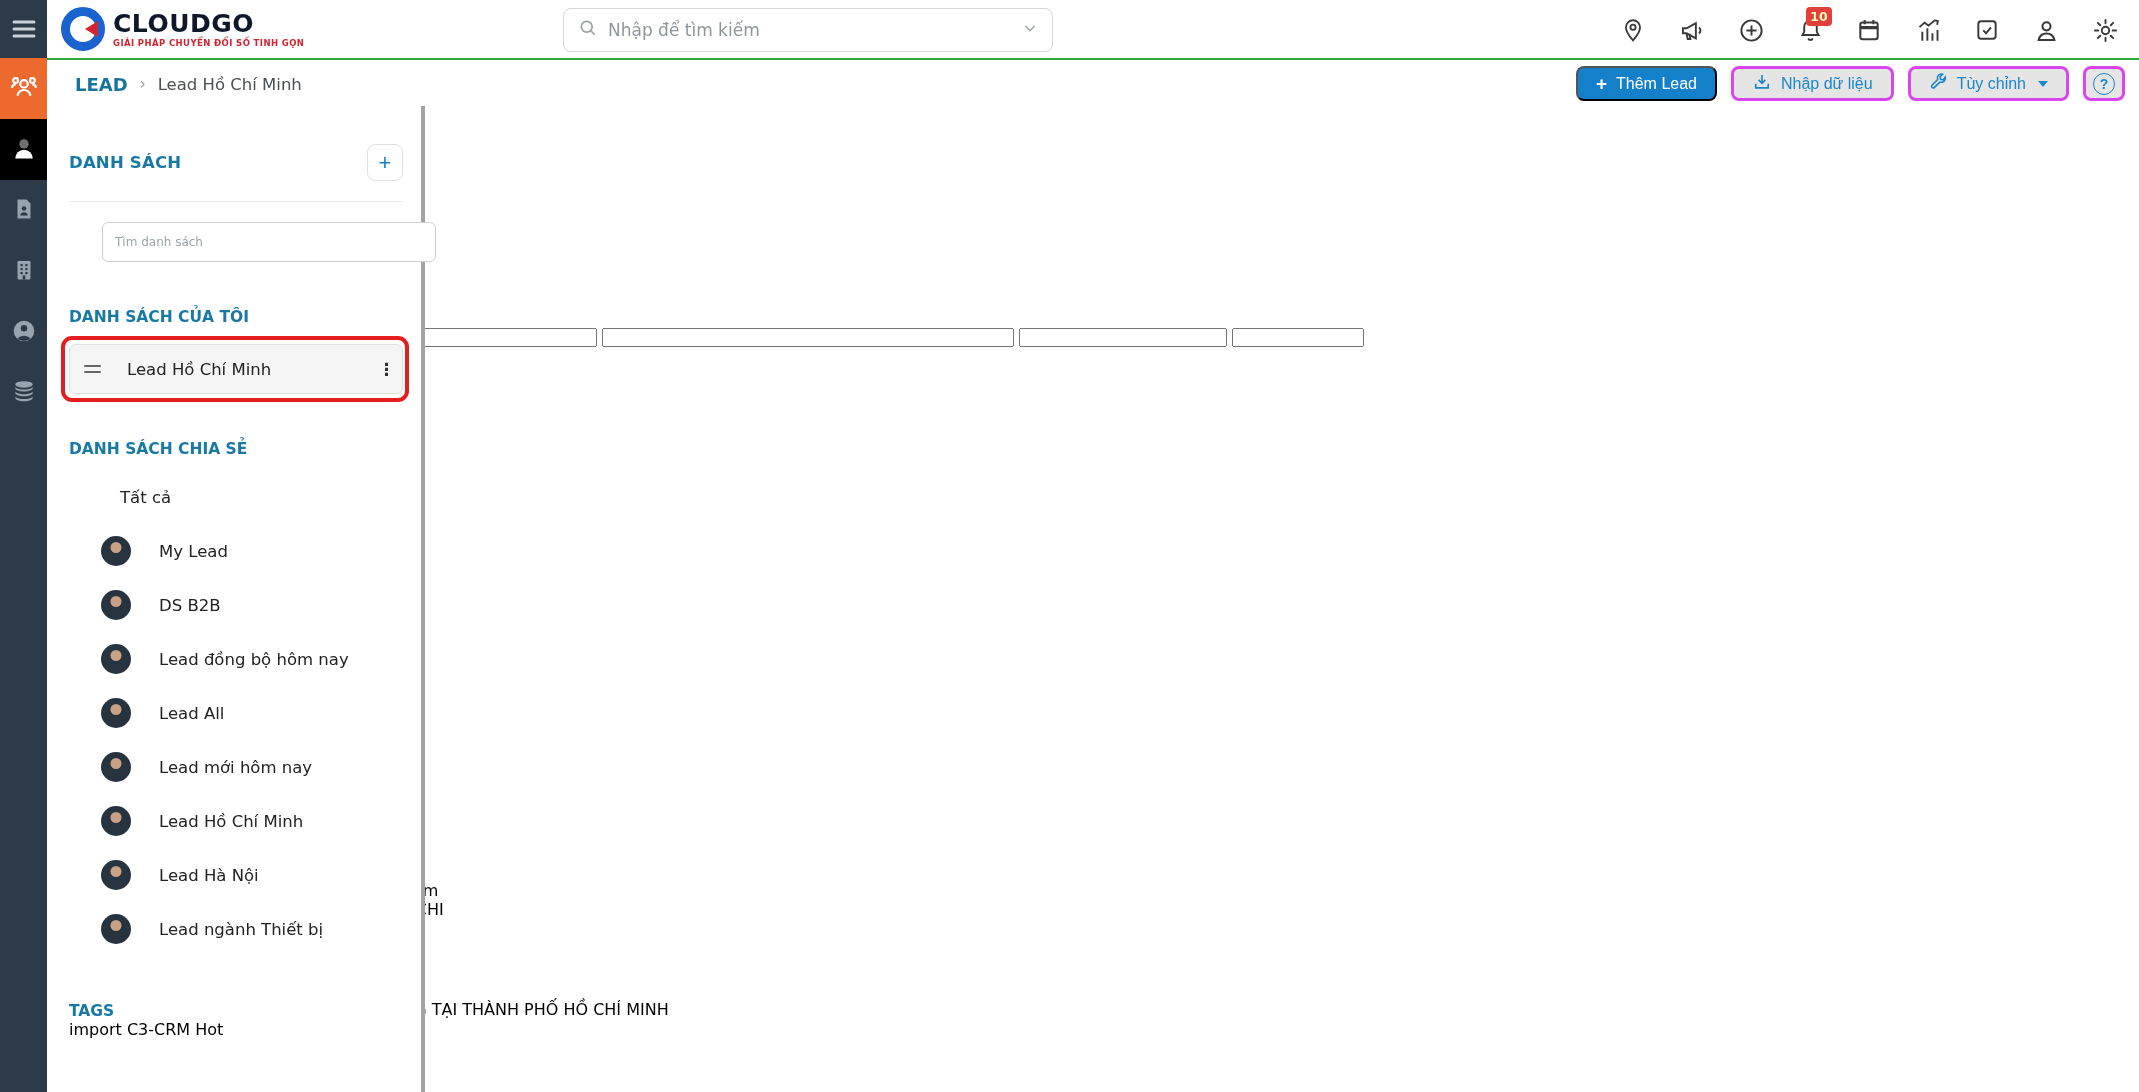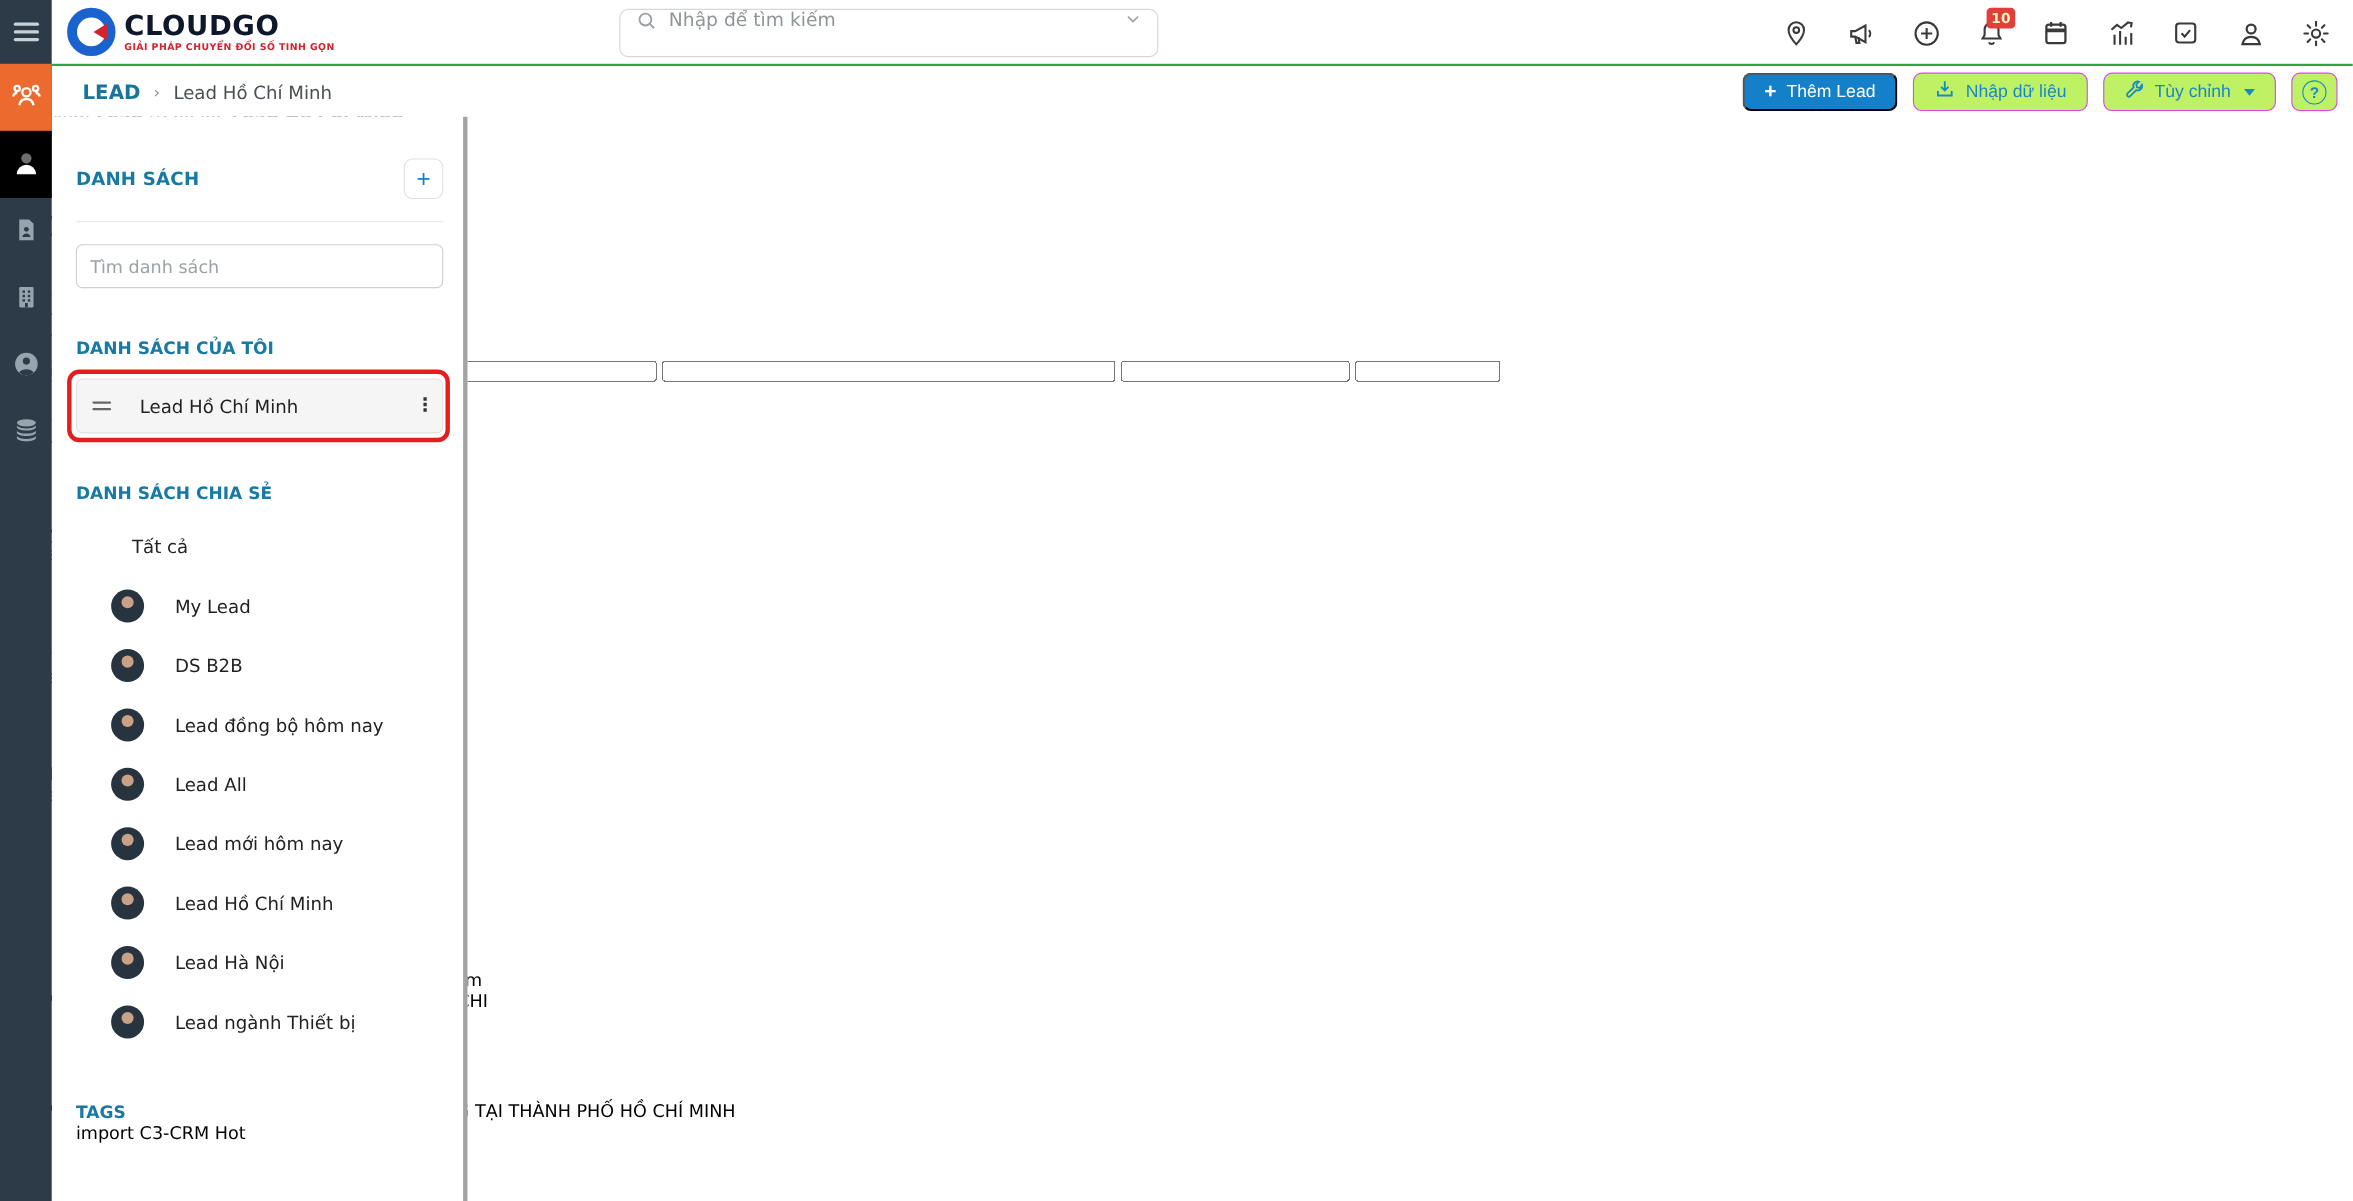--- a/index.html
+++ b/index.html
@@ -15,49 +15,49 @@
   .vnav-item.black { background:#000; }
 
   
   .topbar { position:absolute; left:47px; top:0; right:0; height:60px; background:#fff; border-bottom:2px solid #27a844; z-index:20; }
   .logo { position:absolute; left:14px; top:7px; display:flex; align-items:center; }
   .logo-mark { position:relative; width:44px; height:44px; border:9px solid #1a63ce; border-radius:50%; background:#fff; }
   .logo-mark::after { content:""; position:absolute; right:-2px; top:50%; transform:translateY(-50%); border-top:8px solid transparent; border-bottom:8px solid transparent; border-right:13px solid #d2232e; }
   .logo-text { margin-left:8px; }
   .logo-name { font-size:25px; font-weight:bold; color:#0f172a; letter-spacing:.5px; line-height:26px; }
   .logo-tag { font-size:8.5px; font-weight:bold; color:#d2232e; letter-spacing:.4px; margin-top:1px; }
-  .gsearch { position:absolute; left:516px; top:8px; width:490px; height:44px; border:1px solid #d6d6d6; border-radius:8px; display:flex; align-items:flex-start; padding:0 14px; background:#fff; }
+  .gsearch { position:absolute; left:516px; top:8px; width:490px; height:44px; border:1px solid #d6d6d6; border-radius:8px; display:flex; align-items:center; padding:0 14px; background:#fff; }
   .gsearch input { flex:1; border:none; outline:none; font-size:17px; color:#333; margin-left:10px; font-family:inherit; background:transparent; }
   .gsearch input::placeholder { color:#8f959b; }
   .top-icons { position:absolute; right:20px; top:0; height:60px; display:flex; align-items:center; gap:31px; }
   .tico { position:relative; width:28px; height:28px; display:flex; align-items:center; justify-content:center; cursor:pointer; }
   .badge-count { position:absolute; top:-9px; left:10px; min-width:26px; height:19px; background:#e23f3a; color:#fef9c3; font-size:12.5px; font-weight:bold; border-radius:4px; display:flex; align-items:center; justify-content:center; padding:0 4px; }
 
   
   .subbar { position:absolute; left:47px; top:62px; right:0; height:44px; background:#fff; z-index:15; }
   .crumbs { position:absolute; left:28px; top:0; height:100%; display:flex; align-items:center; gap:12px; }
   .crumb-root { font-size:18px; font-weight:bold; color:#17759c; cursor:pointer; }
   .crumb-sep { color:#8a9199; font-size:15px; }
   .crumb-cur { font-size:16.5px; color:#4a4f54; }
   .actions { position:absolute; right:14px; top:4px; display:flex; gap:14px; align-items:center; }
   .btn { height:35px; border-radius:8px; display:flex; align-items:center; justify-content:center; gap:9px; font-size:16px; cursor:pointer; padding:0 18px; }
   .btn-primary { background:#1480c9; color:#fff; }
-  .btn-outline { background:#bef264; color:#1a87c9; border:1px solid #d946ef; }
+  .btn-outline { background:#e5e5e5; color:#1a87c9; border:3px solid #d946ef; }
   .btn-help { width:42px; padding:0; }
   .help-circle { width:22px; height:22px; border:1.8px solid #1a87c9; border-radius:50%; color:#1a87c9; font-size:14px; font-weight:bold; display:flex; align-items:center; justify-content:center; }
   .plus-glyph { font-size:19px; font-weight:bold; line-height:1; }
   .chev-down { border-left:5px solid transparent; border-right:5px solid transparent; border-top:6px solid #1a87c9; margin-left:3px; }
 
   
   .sidebar { position:absolute; left:47px; top:106px; width:378px; bottom:0; background:#fff; border-right:4px solid #a3a3a3; padding:0 18px 0 22px; z-index:10; }
   .sb-head { display:flex; align-items:center; justify-content:space-between; margin-top:38px; }
   .sb-title { font-size:16.5px; font-weight:bold; color:#1779a4; letter-spacing:.2px; }
   .sb-add { width:36px; height:37px; border:1px solid #e0e0e0; border-radius:8px; color:#1480c9; font-size:22px; display:flex; align-items:center; justify-content:center; cursor:pointer; background:#fff; }
   .sb-div { height:1px; background:#e8e8e8; margin-top:20px; }
-  .sb-search { margin-top:20px; width:100%; height:40px; border:1px solid #cfcfcf; border-radius:6px; padding:0 12px; font-size:16px; color:#0f172a; font-family:inherit; outline:none; }
+  .sb-search { margin-top:20px; width:100%; height:40px; border:1px solid #cfcfcf; border-radius:6px; padding:0 12px; font-size:12px; color:#0f172a; font-family:inherit; outline:none;margin-left:33px; }
   .sb-search::placeholder { color:#9aa2a9; }
   .sb-section { font-size:15.5px; font-weight:bold; color:#1779a4; margin-top:46px; }
   .my-item-wrap { position:relative; margin-top:18px; }
   .my-item { height:50px; background:#f5f5f5; border:1px solid #e1e1e1; border-radius:6px; display:flex; align-items:center; padding:0 14px; cursor:pointer; }
   .drag-handle { width:17px; display:flex; flex-direction:column; gap:4px; }
   .drag-handle i { height:2px; background:#666; border-radius:1px; }
   .my-item-label { font-size:16.5px; color:#222; margin-left:26px; flex:1; }
   .kebab-solid { color:#333; font-size:17px; font-weight:bold; letter-spacing:0; line-height:6px; width:10px; text-align:center; cursor:pointer; }
   .annotation { position:absolute; left:-8px; right:-6px; top:-8px; bottom:-8px; border:4px solid #e41e1e; border-radius:11px; pointer-events:none; }
   .shared-list { margin-top:12px; max-height:512px; overflow:hidden; }

